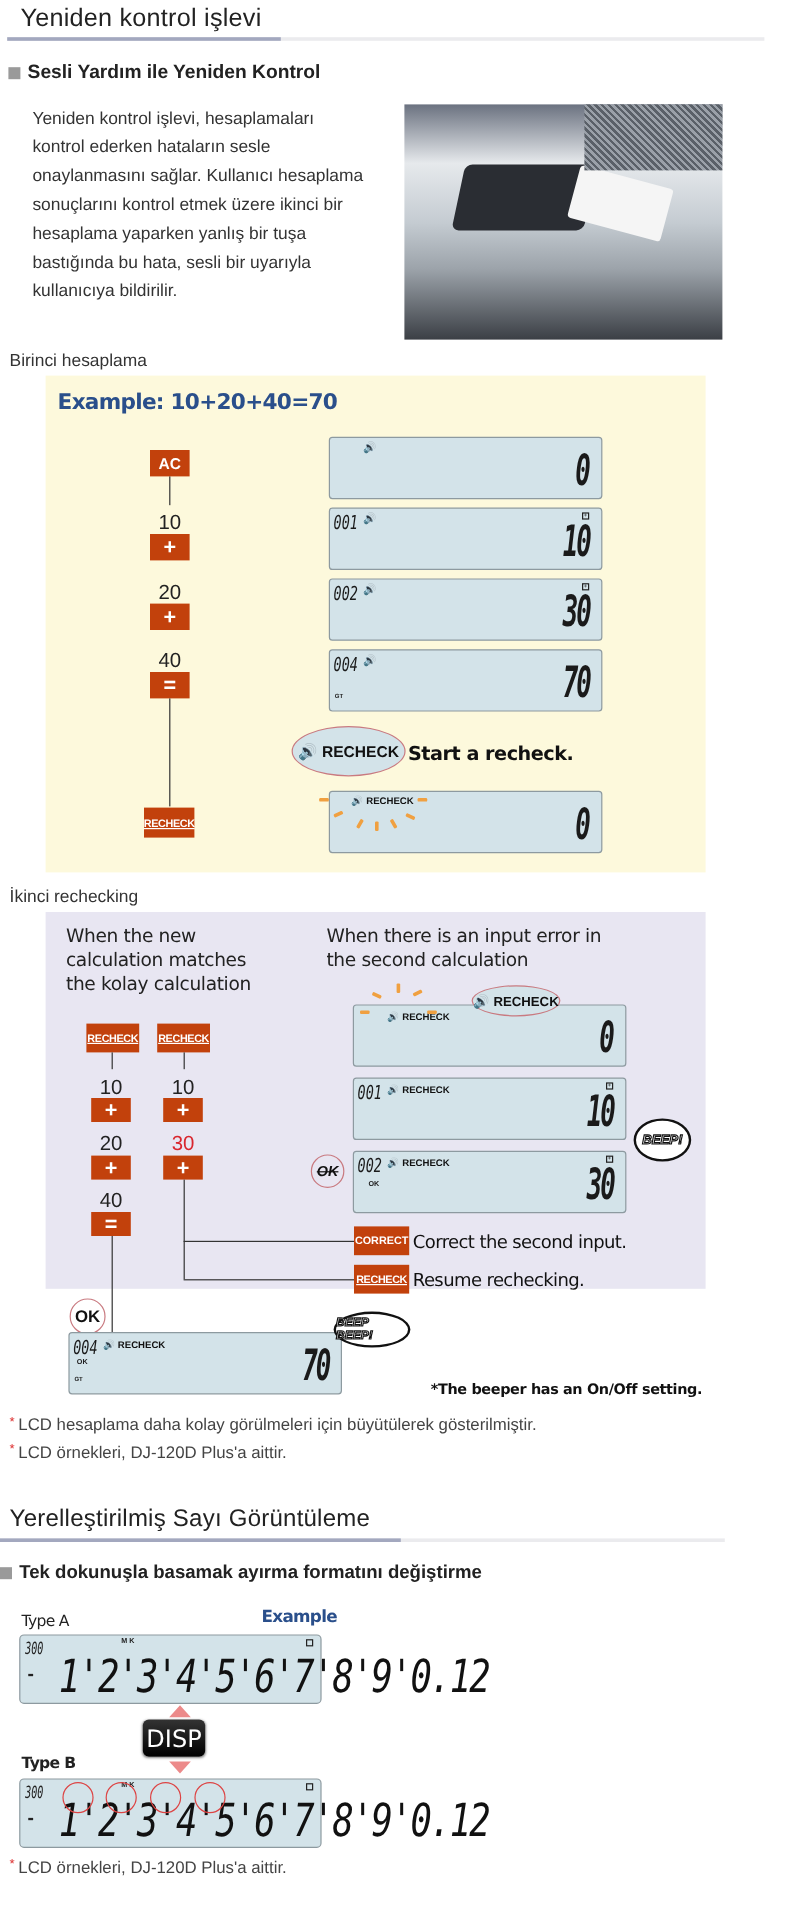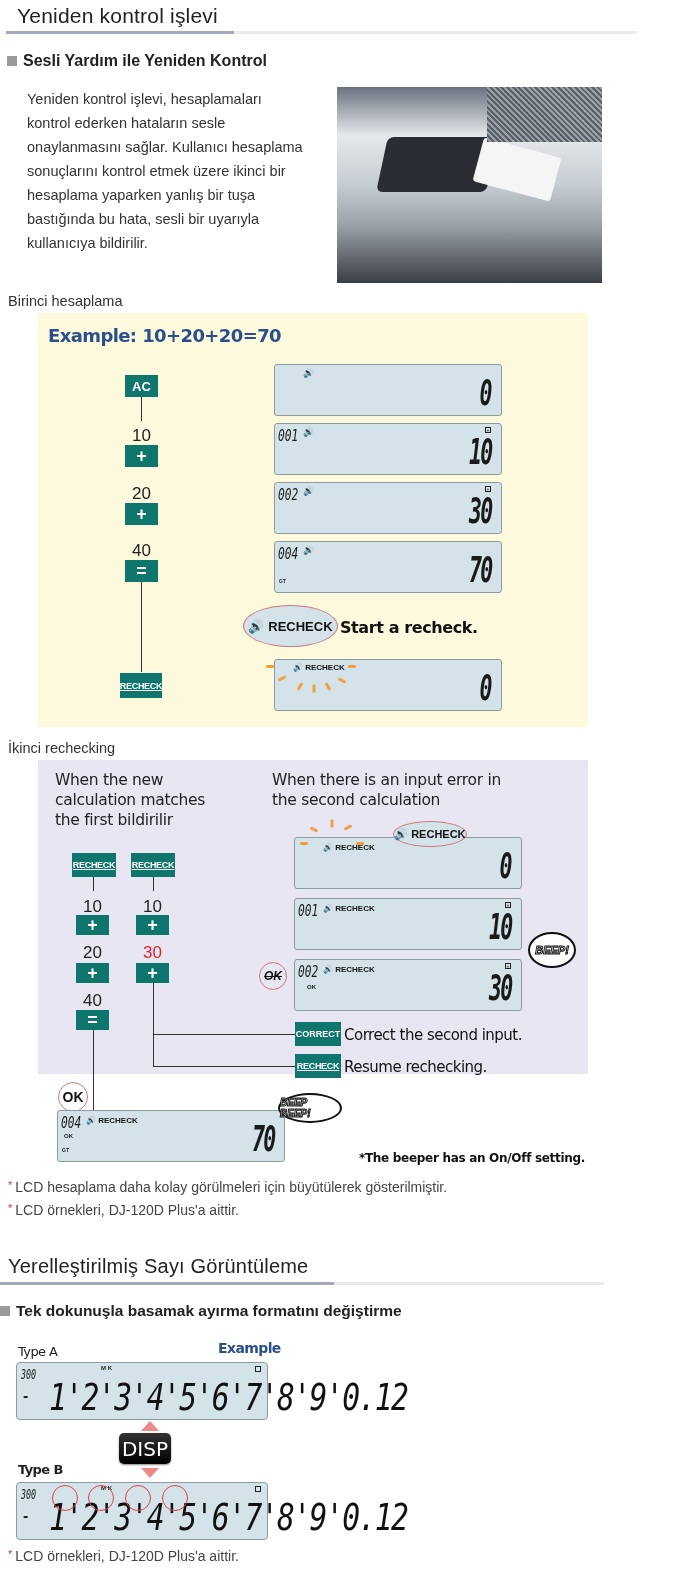--- a/index.html
+++ b/index.html
@@ -10,21 +10,21 @@
   .h2-line .accent{height:3px;background:#a3a8bf}
   .h3{font-size:16px;font-weight:bold;color:#222;display:flex;align-items:center}
   .h3 .sq{width:10px;height:10px;background:#9a9a9a;margin-right:6px;display:inline-block}
   .body-text{font-size:14.5px;line-height:24px;color:#333}
   .caption{font-size:14.5px;color:#333}
   .note{font-size:14px;color:#444}
   .note .ast{color:#d33;font-size:11px;margin-right:3px;vertical-align:top}
   .panel-yellow{background:#fdf9dc}
   .panel-lav{background:#e8e6f2}
   .ex-title{font-family:"DejaVu Sans",sans-serif;font-weight:bold;color:#2a4f8b;font-size:18px;letter-spacing:-0.6px}
-  .key{background:#0f766e;color:#fff;font-weight:bold;display:flex;align-items:center;justify-content:center;font-family:"Liberation Sans",sans-serif}
+  .key{background:#c2410c;color:#fff;font-weight:bold;display:flex;align-items:center;justify-content:center;font-family:"Liberation Sans",sans-serif}
   .key.small{font-size:9px;text-decoration:underline;letter-spacing:-0.3px}
   .num{font-size:17px;color:#222;text-align:center}
   .lcd{background:#d3e3e9;border:1px solid #8d9aa0;border-radius:3px;position:absolute}
   .lcd .big{position:absolute;right:10px;bottom:2px;font-family:"DejaVu Sans Mono",monospace;font-style:italic;font-weight:bold;font-size:36px;color:#1a1a1a;transform:scaleX(0.6);transform-origin:right bottom;letter-spacing:-3px}
   .lcd .cnt{position:absolute;left:3px;top:2px;font-family:"DejaVu Sans Mono",monospace;font-style:italic;font-size:16px;color:#1a1a1a;transform:scaleX(0.7);transform-origin:left top}
   .lcd .spk{position:absolute;top:3px;font-size:9px;color:#111;font-weight:bold}
   .lcd .gt{position:absolute;left:4px;bottom:8px;font-size:5px;font-weight:bold}
   .lcd .plus{position:absolute;right:10px;top:3px;width:6px;height:6px;border:1px solid #222;font-size:5px;line-height:4px;text-align:center}
   .dark-title{font-family:"DejaVu Sans",sans-serif;font-size:15.5px;color:#222;line-height:20px;letter-spacing:-0.3px}
   .bold-cap{font-family:"DejaVu Sans",sans-serif;font-size:16px;color:#111;font-weight:bold;letter-spacing:-0.4px}
@@ -67,21 +67,21 @@
 </div>
 
 <div class="abs photo" style="left:337px;top:87px;width:265px;height:196px">
   <div class="abs" style="left:45px;top:50px;width:110px;height:55px;background:#2a2d33;border-radius:6px;transform:skewX(-12deg)"></div>
   <div class="abs" style="left:140px;top:60px;width:80px;height:45px;background:#f5f5f5;transform:rotate(15deg);border-radius:3px"></div>
   <div class="abs" style="left:150px;top:0;width:115px;height:55px;background:repeating-linear-gradient(45deg,#5a6068 0 2px,#9aa0a8 2px 4px)"></div>
 </div>
 
 <div class="abs caption" style="left:8px;top:293px">Birinci hesaplama</div>
 <div class="abs panel-yellow" style="left:38px;top:313px;width:550px;height:414px">
-  <div class="abs ex-title" style="left:10px;top:12px">Example: 10+20+20=70</div>
+  <div class="abs ex-title" style="left:10px;top:12px">Example: 10+20+40=70</div>
 
   <div class="abs key" style="left:87px;top:62px;width:33px;height:22px;font-size:13px">AC</div>
   <div class="vline" style="left:103px;top:84px;height:24px"></div>
   <div class="abs num" style="left:87px;top:113px;width:33px">10</div>
   <div class="abs key" style="left:87px;top:132px;width:33px;height:22px;font-size:18px">+</div>
   <div class="abs num" style="left:87px;top:171px;width:33px">20</div>
   <div class="abs key" style="left:87px;top:190px;width:33px;height:22px;font-size:18px">+</div>
   <div class="abs num" style="left:87px;top:228px;width:33px">40</div>
   <div class="abs key" style="left:87px;top:247px;width:33px;height:22px;font-size:18px">=</div>
   <div class="vline" style="left:103px;top:269px;height:90px"></div>
@@ -124,21 +124,21 @@
   <div class="ray" style="left:258px;top:372px;transform:rotate(-60deg)"></div>
   <div class="ray" style="left:272px;top:374px;transform:rotate(90deg)"></div>
   <div class="ray" style="left:286px;top:372px;transform:rotate(60deg)"></div>
 </div>
 
 <div class="abs caption" style="left:8px;top:740px">İkinci rechecking</div>
 <div class="abs panel-lav" style="left:38px;top:760px;width:550px;height:314px">
   <div class="abs dark-title" style="left:17px;top:10px">
     <div>When  the  new</div>
     <div>calculation matches</div>
-    <div>the  first  bildirilir</div>
+    <div>the  kolay  calculation</div>
   </div>
   <div class="abs dark-title" style="left:234px;top:10px">
     <div>When there is an input error in</div>
     <div>the second calculation</div>
   </div>
 
   <div class="abs key small" style="left:34px;top:93px;width:44px;height:24px">RECHECK</div>
   <div class="vline" style="left:55px;top:117px;height:14px"></div>
   <div class="abs num" style="left:38px;top:137px;width:33px">10</div>
   <div class="abs key" style="left:38px;top:155px;width:33px;height:20px;font-size:18px">+</div>

